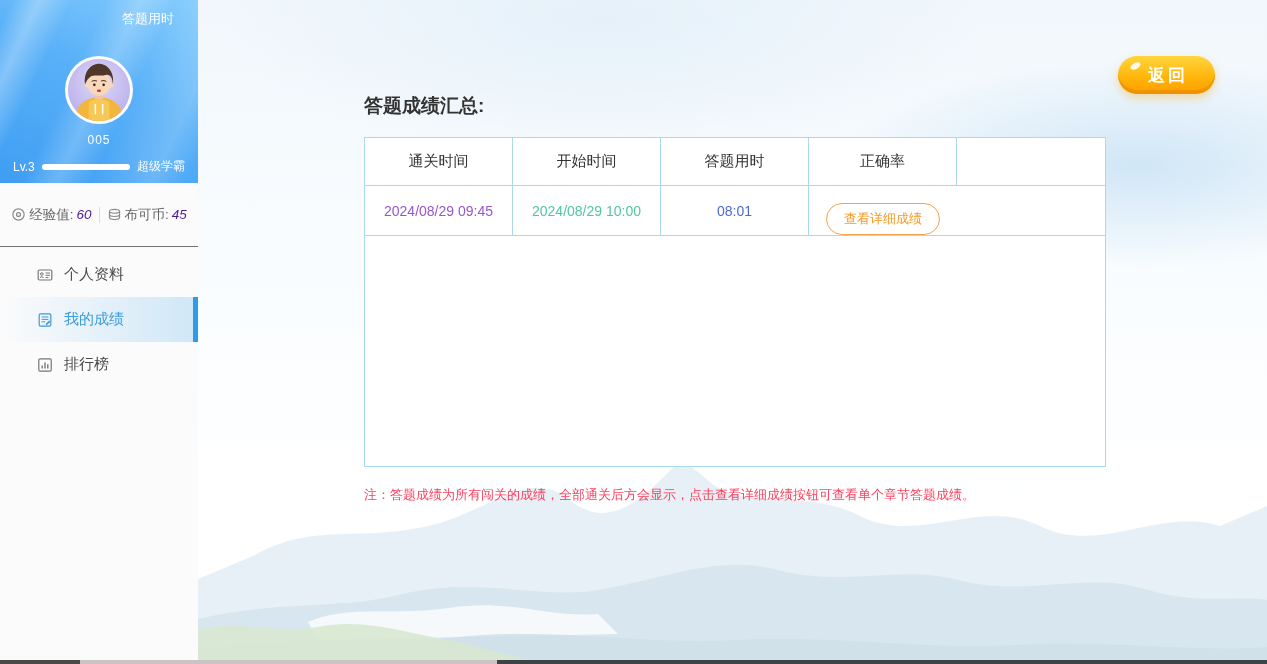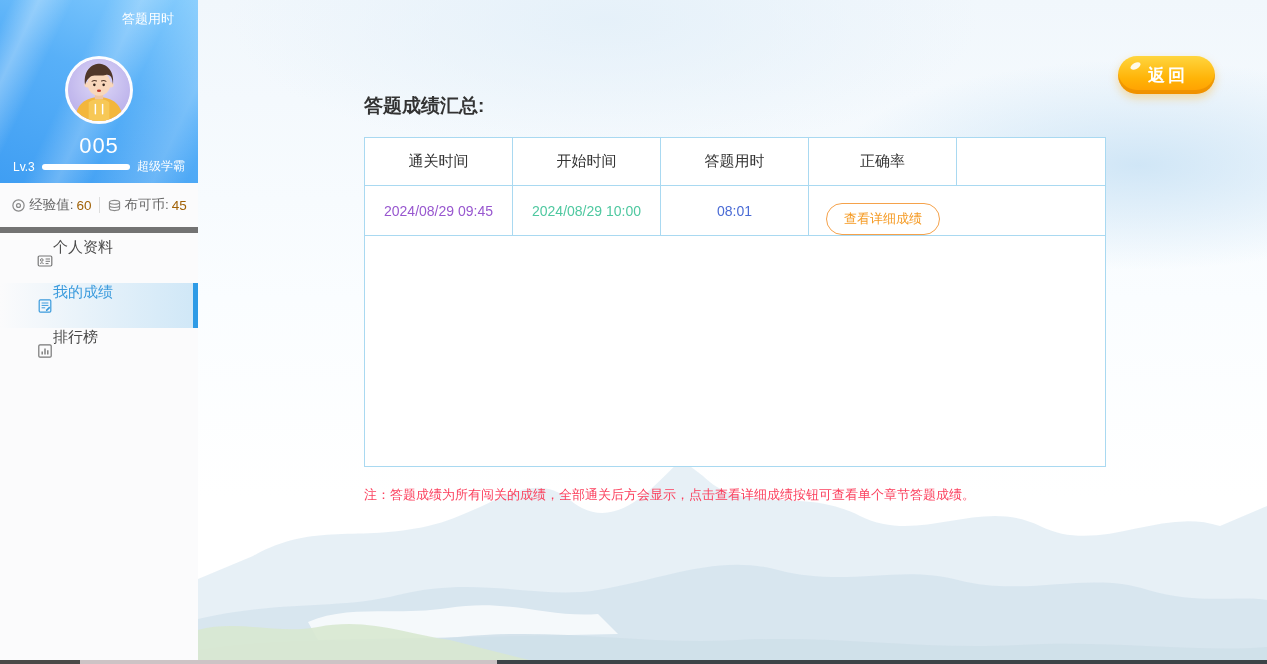--- a/index.html
+++ b/index.html
@@ -7,32 +7,32 @@
   .app { position:relative; width:1267px; height:664px; overflow:hidden; background:#fff; }
 
   
   .sidebar { position:absolute; left:0; top:0; width:198px; height:100%; background:#fbfbfc; z-index:3; }
   .profile { position:relative; height:183px; background:linear-gradient(205deg,#85ccfd 0%,#58b0f8 45%,#3f9ef3 100%); overflow:hidden; }
   .profile::before { content:''; position:absolute; inset:-20px;
     background:linear-gradient(115deg, rgba(255,255,255,0) 12%, rgba(255,255,255,.30) 20%, rgba(255,255,255,0) 30%, rgba(255,255,255,0) 40%, rgba(255,255,255,.22) 50%, rgba(255,255,255,0) 60%, rgba(255,255,255,.18) 78%, rgba(255,255,255,0) 88%); }
   .logout { position:absolute; top:10px; right:24px; color:#fff; font-size:13px; cursor:pointer; z-index:2; }
   .avatar { position:absolute; left:50%; top:56px; transform:translateX(-50%); width:68px; height:68px; border-radius:50%; border:3px solid rgba(255,255,255,.95); overflow:hidden; background:#c9bff0; z-index:2; }
   .avatar svg { display:block; width:62px; height:62px; }
-  .username { position:absolute; top:133px; width:100%; text-align:center; color:#fff; font-size:22px; letter-spacing:1px; z-index:2; }
+  .username { position:absolute; top:133px; width:100%; text-align:center; color:#fff; font-size:12px; letter-spacing:1px; z-index:2; }
   .level-row { position:absolute; top:158px; left:13px; right:13px; display:flex; align-items:center; gap:7px; color:#fff; font-size:12px; z-index:2; }
   .level-track { flex:1; height:6px; background:#fff; border-radius:3px; overflow:hidden; }
   .level-fill { height:100%; width:58%; background:#f59a23; border-radius:3px; }
 
-  .stats { height:50px; display:flex; align-items:center; justify-content:center; gap:7px; font-size:13.5px; color:#666; border-bottom:6px solid #737373; }
+  .stats { height:64px; display:flex; align-items:center; justify-content:center; gap:7px; font-size:13.5px; color:#666; border-bottom:1px solid #737373; }
   .stat { display:flex; align-items:center; gap:3px; }
-  .stat-val { color:#a16207; }
+  .stat-val { color:#4c1d95;font-style:italic; }
   .stat-divider { width:1px; height:16px; background:#ddd; }
 
   .nav { padding-top:5px; }
-  .nav-item { position:relative; height:45px; display:flex; padding-left:37px; font-size:15px; color:#4a4a4a; cursor:pointer;font-family:Liberation Serif, serif; }
+  .nav-item { position:relative; height:45px; display:flex; align-items:center; padding-left:37px; gap:11px; font-size:15px; color:#4a4a4a; cursor:pointer;font-family:Liberation Serif, serif; }
   .nav-item .nicon { display:flex; align-items:center; }
   .nav-item.active { color:#3b9bdd; background:linear-gradient(90deg, rgba(207,231,247,0) 0%, #cfe7f7 100%); }
   .nav-item.active::after { content:''; position:absolute; right:0; top:0; bottom:0; width:5px; background:#2e9be6; }
 
   
   .main { position:absolute; left:198px; top:0; right:0; bottom:0;
     background:
       radial-gradient(ellipse 430px 150px at 88% 165px, rgba(206,229,246,.95), rgba(206,229,246,0) 70%),
       radial-gradient(ellipse 520px 190px at 38% 20px, rgba(228,240,249,.9), rgba(228,240,249,0) 72%),
       linear-gradient(180deg,#f1f7fc 0%, #fafdff 45%, #ffffff 75%);

